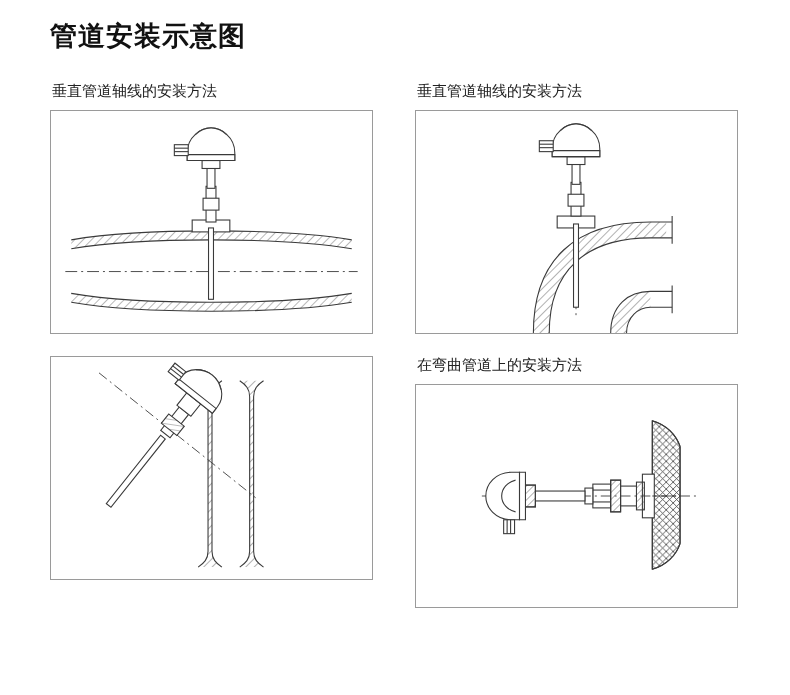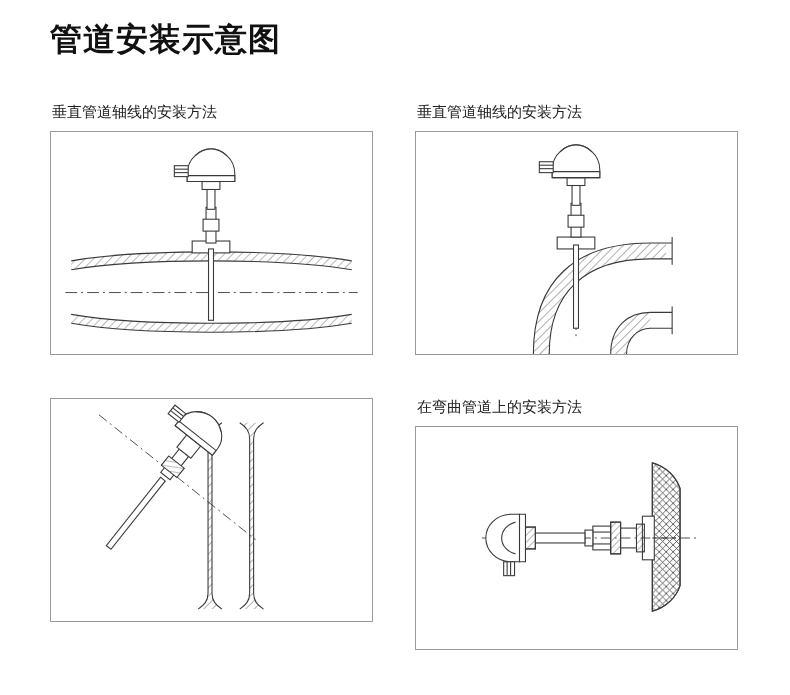--- a/index.html
+++ b/index.html
@@ -12,35 +12,34 @@
     height: 695px;
     font-family: "DejaVu Sans", "Liberation Sans", sans-serif;
     color: #1a1a1a;
     position: relative;
     overflow: hidden;
   }
   .page-title {
     position: absolute;
     left: 50px;
     top: 18px;
-    font-size: 32px;
+    font-size: 27px;
     font-weight: bold;
     letter-spacing: 1px;
     color: #111111;
   }
   .grid {
     position: absolute;
     left: 50px;
     top: 82px;
     width: 690px;
   }
   .row {
     display: flex;
     gap: 40px;
-    margin-top: 21px;
   }
   .cell {
     width: 325px;
   }
   .cell-caption {
     font-size: 15px;
     color: #222222;
     margin: 0 0 10px 2px;
     line-height: 1.2;
   }

